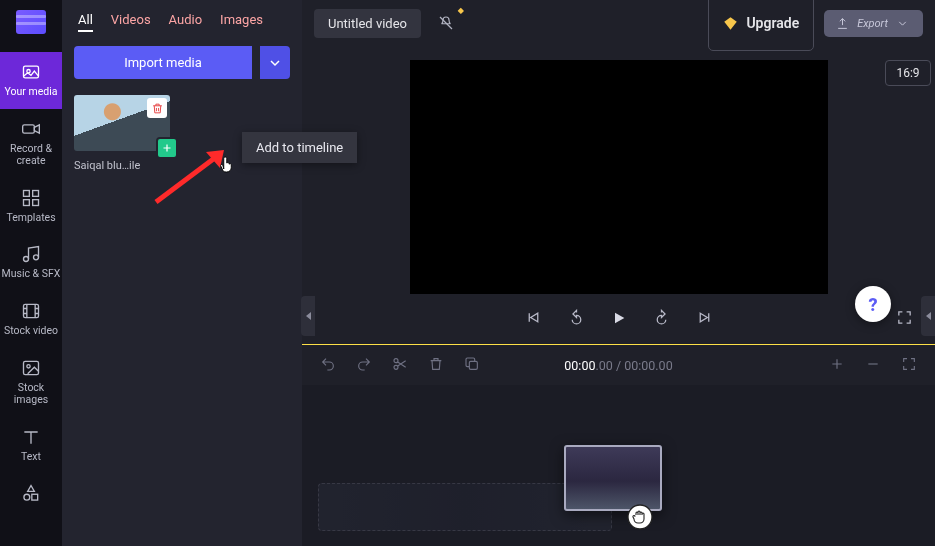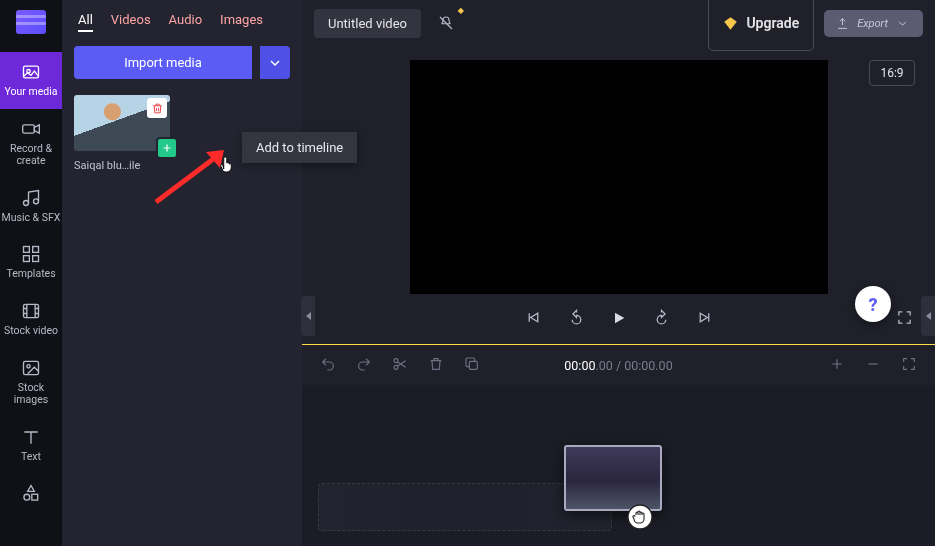--- a/index.html
+++ b/index.html
@@ -91,21 +91,21 @@
   .diamond-badge{position:absolute;top:-2px;right:-3px;font-size:8px;color:#f7c64b;}
   .spacer{flex:1;}
   .upgrade-btn{display:flex;align-items:center;gap:8px;padding:19px 14px;border:1px solid #4a4b58;border-radius:5px;cursor:pointer;font-weight:600;font-size:14px;}
   .upgrade-btn svg{width:15px;height:15px;fill:#f7c64b;}
   .export-btn{display:flex;align-items:center;gap:8px;padding:7px 14px 7px 12px;background:#5b5c72;border-radius:5px;cursor:pointer;color:#c8c8da;font-size:11px;font-style:italic;}
   .export-btn svg{width:13px;height:13px;stroke:currentColor;fill:none;stroke-width:1.8;}
 
   
   .preview-area{position:relative;display:flex;flex-direction:column;align-items:center;padding-top:14px;}
   .preview{width:418px;height:234px;background:#000;}
-  .aspect-chip{position:absolute;right:20px;top:14px;width:46px;height:26px;border:1px solid #4a4b58;border-radius:4px;display:flex;align-items:center;justify-content:center;font-size:12px;cursor:pointer;}
+  .aspect-chip{position:absolute;right:4px;top:14px;width:46px;height:26px;border:1px solid #4a4b58;border-radius:4px;display:flex;align-items:center;justify-content:center;font-size:12px;cursor:pointer;}
   .play-controls{height:50px;display:flex;align-items:center;justify-content:center;gap:26px;width:100%;position:relative;}
   .play-controls .full{position:absolute;right:22px;}
   .play-controls svg{width:17px;height:17px;stroke:#b8b9c8;fill:none;stroke-width:1.8;cursor:pointer;}
   .play-controls .play svg{fill:#d9dae5;stroke:none;width:16px;height:16px;}
 
   .panel-handle{position:absolute;left:301px;top:296px;width:14px;height:40px;background:#2e2f3a;border-radius:4px 0 0 4px;display:flex;align-items:center;justify-content:center;cursor:pointer;}
   .panel-handle::before{content:'';width:0;height:0;border-top:4px solid transparent;border-bottom:4px solid transparent;border-right:5px solid #8b8c9c;}
   .right-handle{position:absolute;right:0;top:296px;width:14px;height:40px;background:#2e2f3a;border-radius:4px 0 0 4px;display:flex;align-items:center;justify-content:center;cursor:pointer;}
   .right-handle::before{content:'';width:0;height:0;border-top:4px solid transparent;border-bottom:4px solid transparent;border-right:5px solid #8b8c9c;}
 
@@ -152,34 +152,34 @@
     </div>
     <div class="rail-item">
       <svg viewBox="0 0 24 24">
           <rect x="2" y="7" width="14" height="10" rx="2"></rect>
           <path d="M16 10l6-3v10l-6-3z"></path>
         </svg>
       <span>Record &amp; create</span>
     </div>
     <div class="rail-item">
       <svg viewBox="0 0 24 24">
-          <path d="M9 18V5l12-2v13"></path>
-          <circle cx="6" cy="18" r="3"></circle>
-          <circle cx="18" cy="16" r="3"></circle>
-        </svg>
-      <span>Music &amp; SFX</span>
-    </div>
-    <div class="rail-item">
-      <svg viewBox="0 0 24 24">
           <rect x="3" y="3" width="7" height="7"></rect>
           <rect x="14" y="3" width="7" height="7"></rect>
           <rect x="3" y="14" width="7" height="7"></rect>
           <rect x="14" y="14" width="7" height="7"></rect>
         </svg>
       <span>Templates</span>
+    </div>
+    <div class="rail-item">
+      <svg viewBox="0 0 24 24">
+          <path d="M9 18V5l12-2v13"></path>
+          <circle cx="6" cy="18" r="3"></circle>
+          <circle cx="18" cy="16" r="3"></circle>
+        </svg>
+      <span>Music &amp; SFX</span>
     </div>
     <div class="rail-item">
       <svg viewBox="0 0 24 24">
           <rect x="3" y="4" width="18" height="16" rx="2"></rect>
           <path d="M7 4v16M17 4v16M3 9h4M3 15h4M17 9h4M17 15h4"></path>
         </svg>
       <span>Stock video</span>
     </div>
     <div class="rail-item">
       <svg viewBox="0 0 24 24">

